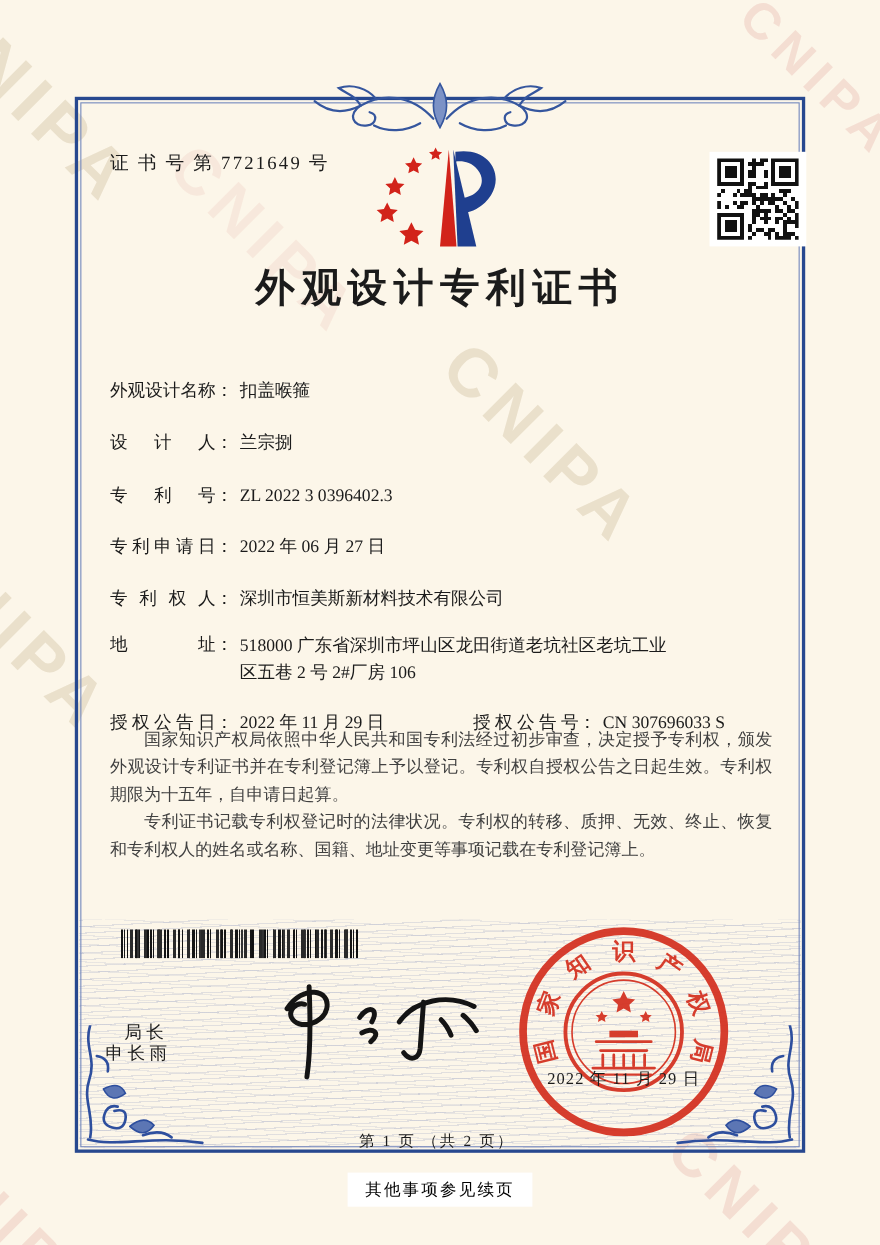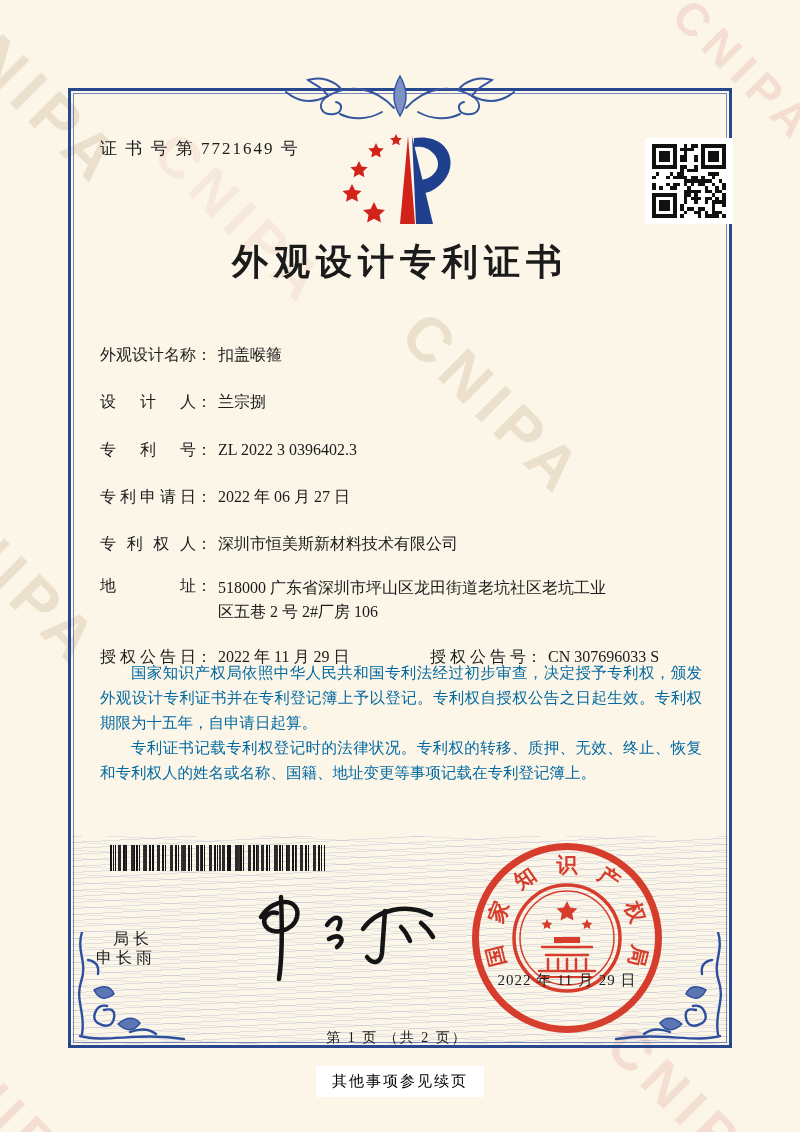--- a/index.html
+++ b/index.html
@@ -41,21 +41,21 @@
   }
   
   .frow{position:absolute;left:100px;font-size:16px;z-index:2;white-space:nowrap;}
   .flabel{display:inline-block;width:96px;text-align:justify;text-align-last:justify;vertical-align:top;}
   .fval{margin-left:6px;}
   .addr-lines{display:inline-block;vertical-align:top;margin-left:6px;line-height:24px;}
   .grant2{position:absolute;left:330px;top:0;}
   
   .para{
     position:absolute;left:100px;width:602px;font-size:15.5px;line-height:25px;
-    text-indent:2em;text-align:justify;z-index:2;color:#0369a1;
+    text-indent:2em;text-align:justify;z-index:2;color:#404040;
   }
   
   .barcode{
     position:absolute;left:110px;top:845px;width:216px;height:26px;z-index:2;
     background:
       repeating-linear-gradient(90deg,#151515 0 2px,transparent 2px 3px,#151515 3px 4px,transparent 4px 8px,#2a2a2a 8px 11px,transparent 11px 13px),
       repeating-linear-gradient(90deg,transparent 0 5px,#101010 5px 6px,transparent 6px 14px,#333 14px 16px,transparent 16px 19px);
   }
   
   .sig-role{position:absolute;left:113px;top:913px;font-size:16px;letter-spacing:4px;z-index:2;

